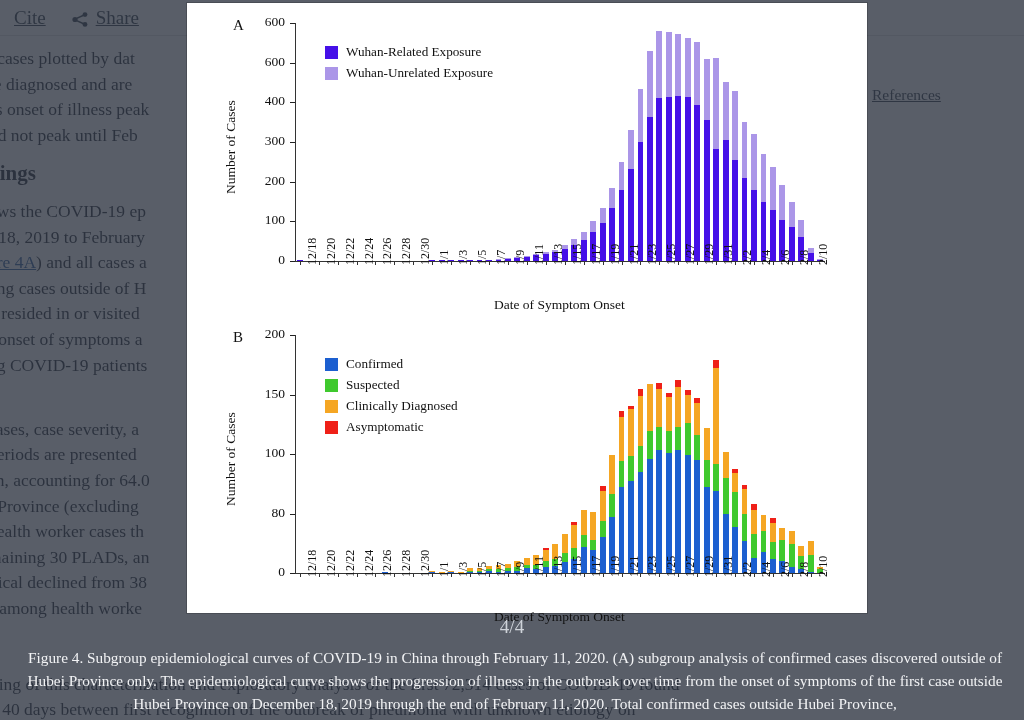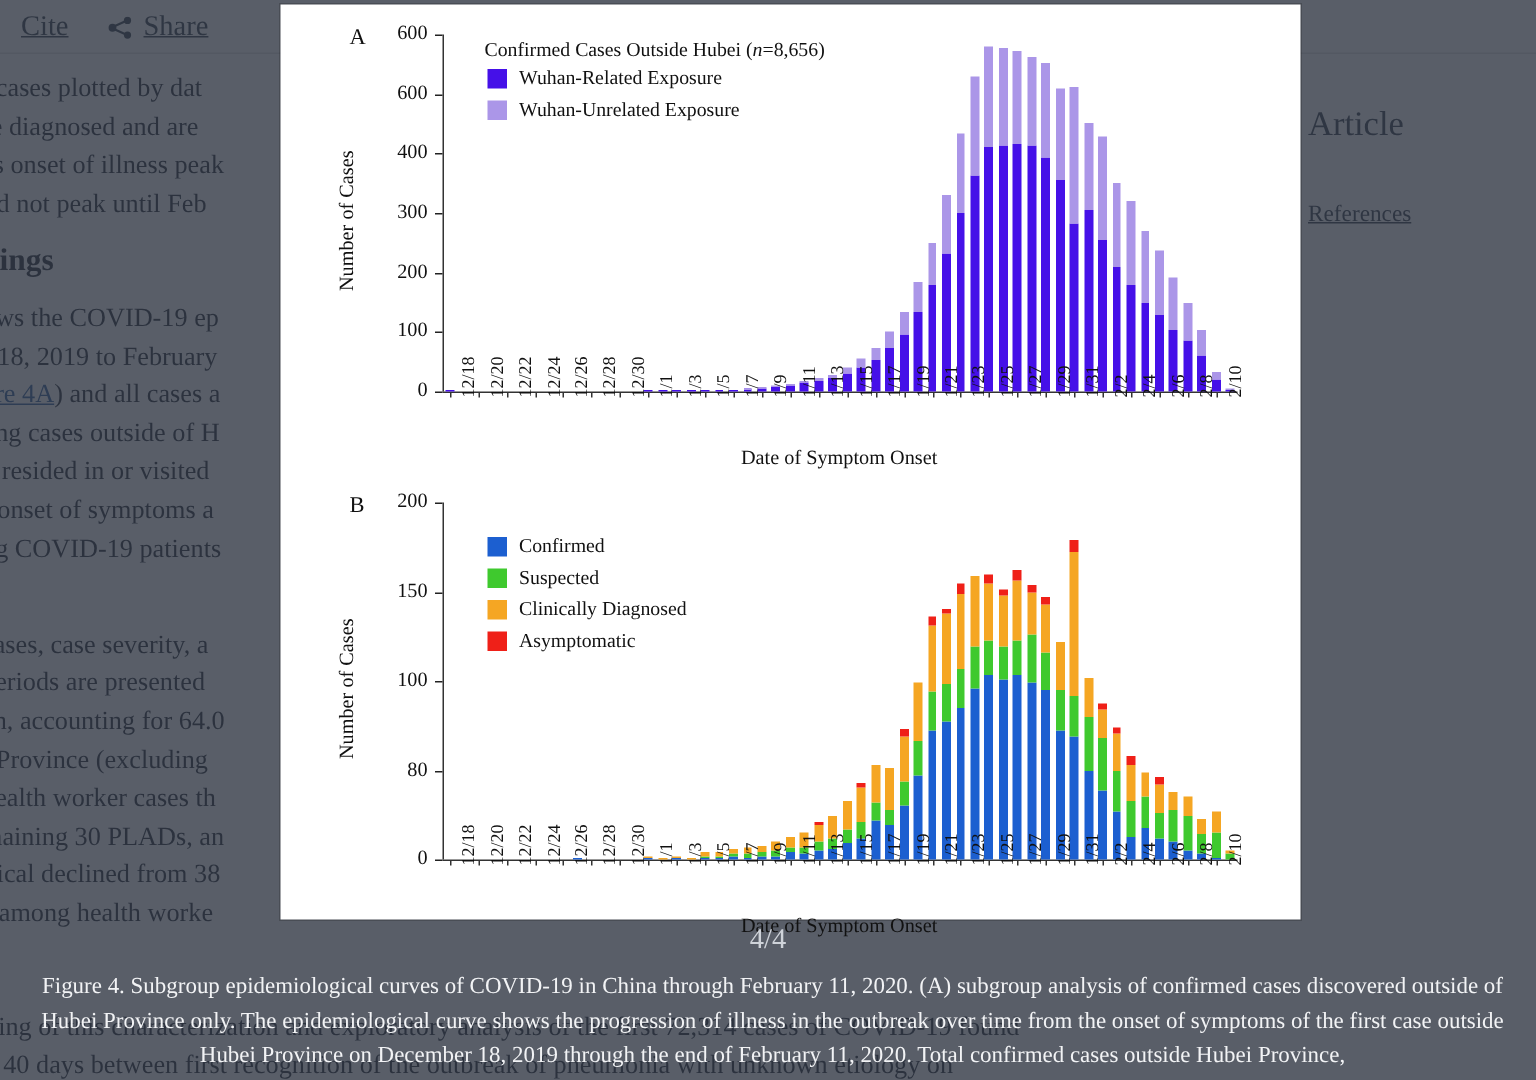--- a/index.html
+++ b/index.html
@@ -161,21 +161,20 @@
     <p style="margin-top:-13px">itical declined from 38</p>
     <p style="margin-top:-13px">s among health worke</p>
   </div>
 
   <div style="position:absolute;left:-10px;top:672px;width:900px;font-size:17.5px;line-height:25px;color:#1e2530;">
     <div>ding of this characterization and exploratory analysis of the first 72,314 cases of COVID-19 found</div>
     <div>e 40 days between first recognition of the outbreak of pneumonia with unknown etiology on</div>
   </div>
 
   <div class="toc-col">
-    <div class="toc-title">Article</div>
     <div class="toc-gap"></div>
     <a class="toc-item plain">References</a>
     <div class="toc-gap"></div>
   </div>
 </div>
 
 <div class="dimmer"></div>
 
 <div class="viewer">
   <div class="fig-canvas" id="fig-canvas">
@@ -191,21 +190,20 @@
         <div class="ytickmark" style="left: 103px; top: 170.667px;"></div>
         <div class="ytick" style="left: 58px; top: 125px;">300</div>
         <div class="ytickmark" style="left: 103px; top: 131px;"></div>
         <div class="ytick" style="left: 58px; top: 85.3333px;">400</div>
         <div class="ytickmark" style="left: 103px; top: 91.3333px;"></div>
         <div class="ytick" style="left: 58px; top: 45.6667px;">600</div>
         <div class="ytickmark" style="left: 103px; top: 51.6667px;"></div>
         <div class="ytick" style="left: 58px; top: 6px;">600</div>
         <div class="ytickmark" style="left: 103px; top: 12px;"></div>
         <div class="ylabel" style="left: 36px; top: 183px;">Number of Cases</div>
-        <div class="leg-title" style="left: 136px; top: 14px;"><span>Confirmed Cases Outside Hubei (</span><i>n</i><span>=8,656)</span></div>
         <div class="leg-row" style="left: 138px; top: 33px;">
           <span class="leg-sw" style="background: rgb(69, 16, 232);"></span>
           <span class="leg-lb">Wuhan-Related Exposure</span>
         </div>
         <div class="leg-row" style="left: 138px; top: 54px;">
           <span class="leg-sw" style="background: rgb(171, 150, 232);"></span>
           <span class="leg-lb">Wuhan-Unrelated Exposure</span>
         </div>
         <div class="plot" style="left: 108px; top: 12px; width: 530px; height: 238px;">
           <div class="bar" style="left: 1.79821px; width: 5.86786px; height: 0.396667px;">

